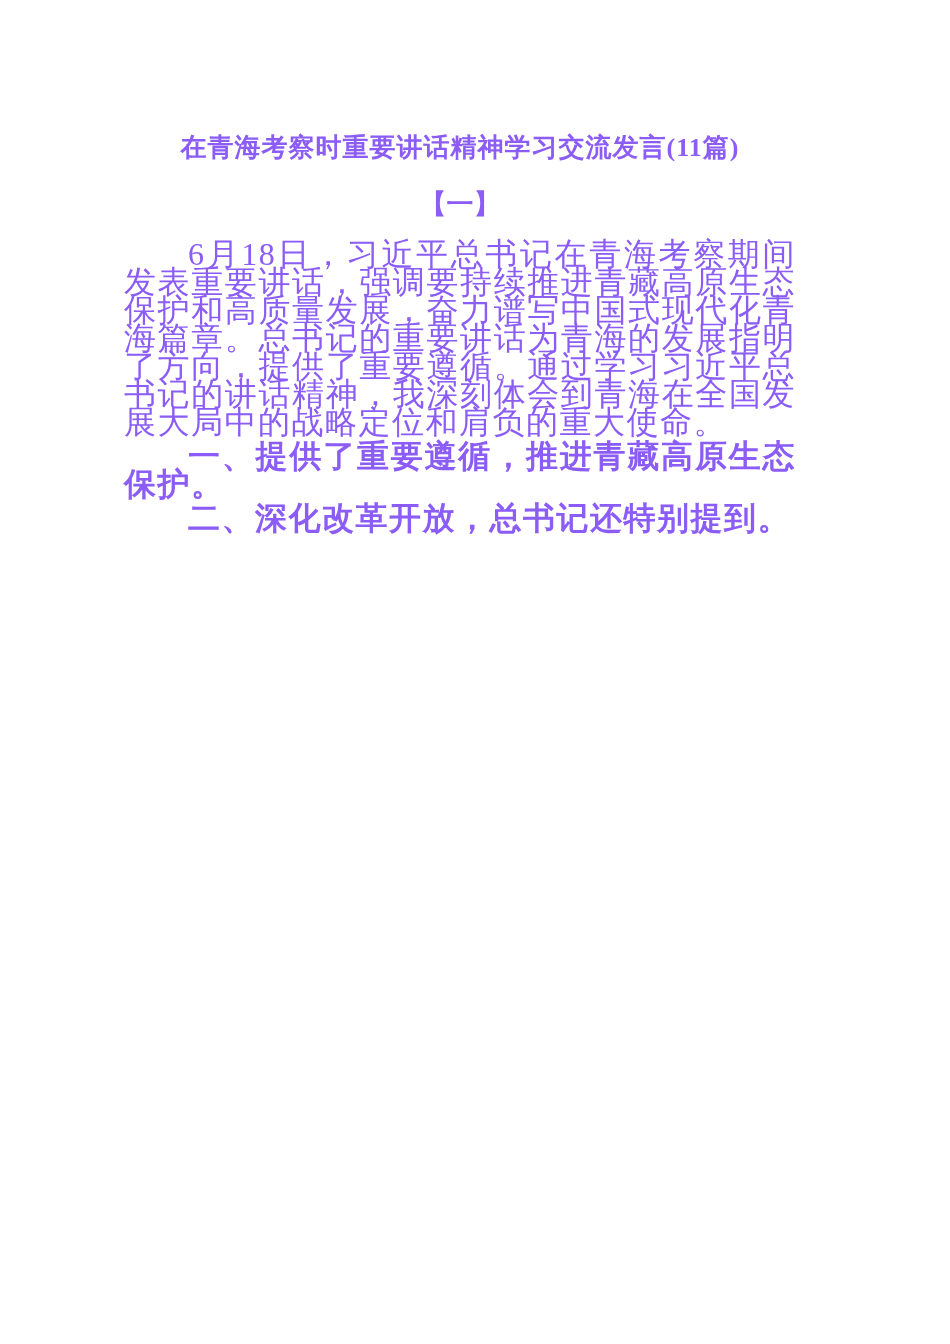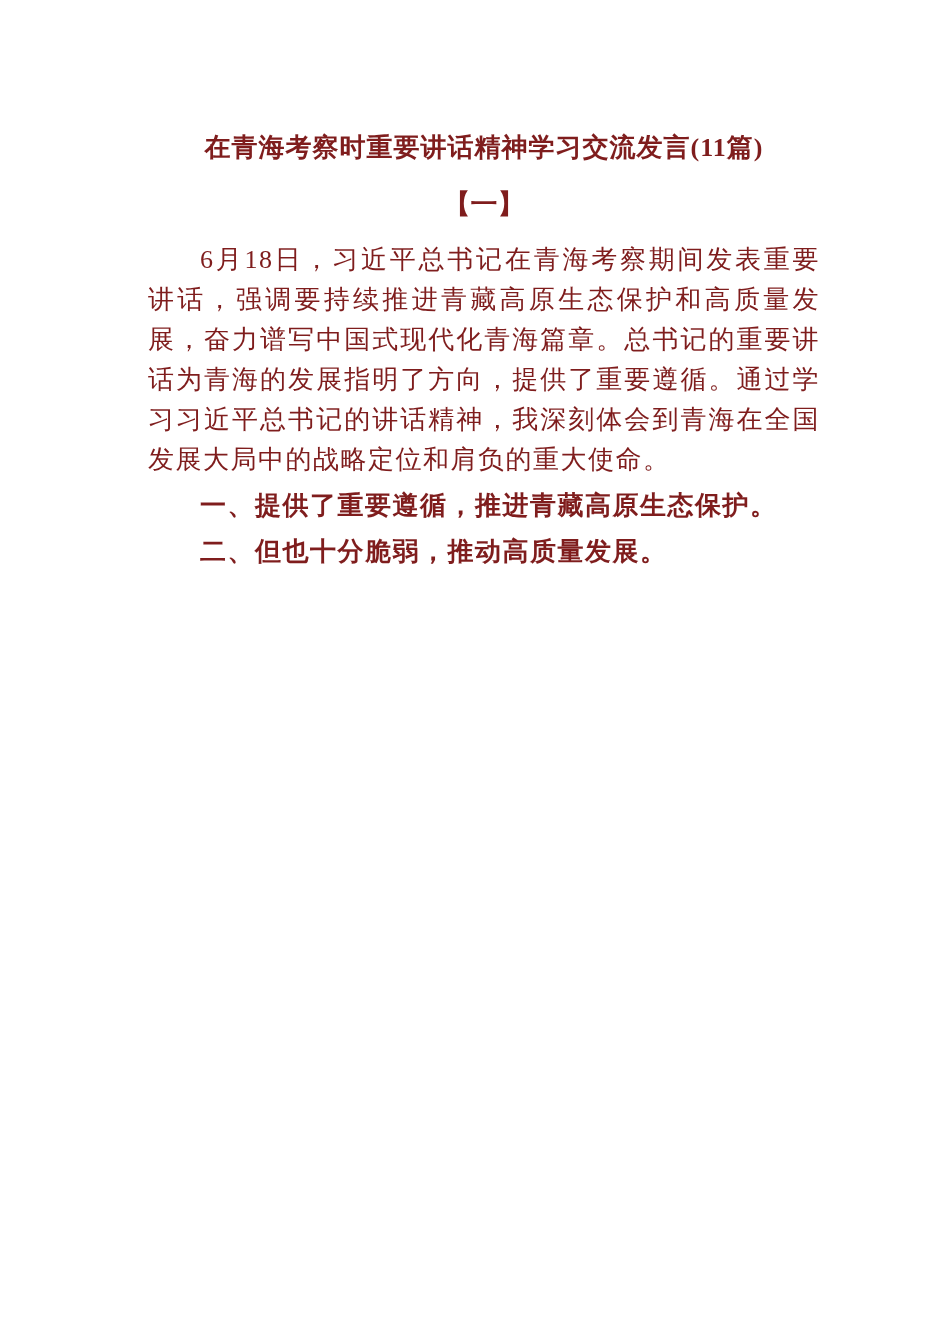--- a/index.html
+++ b/index.html
@@ -11,42 +11,42 @@
     position: relative;
     width: 950px;
     height: 1344px;
     margin: 0 auto;
     background: #ffffff;
     overflow: hidden;
   }
   .content {
     position: absolute;
     top: 128px;
-    left: 148px;
+    left: 124px;
     width: 672px;
-    color: #7f1d1d;
+    color: #8b5cf6;
   }
   .doc-title {
     font-size: 26px;
     font-weight: bold;
     text-align: center;
     letter-spacing: 1px;
     line-height: 40px;
     margin-bottom: 14px;
   }
   .section-marker {
     font-size: 27px;
     font-weight: bold;
     text-align: center;
     line-height: 44px;
     margin-bottom: 14px;
   }
   .para {
-    font-size: 26px;
-    line-height: 40px;
+    font-size: 32px;
+    line-height: 28px;
     text-align: justify;
     text-indent: 2em;
     letter-spacing: 1.5px;
     word-break: break-all;
   }
   .para.body { font-weight: normal; }
   .para.heading {
     font-weight: bold;
     margin-top: 6px;
     margin-bottom: 6px;
@@ -61,16 +61,16 @@
     <div class="doc-title">在青海考察时重要讲话精神学习交流发言(11篇)</div>
 
     <div class="section-marker">【一】</div>
 
     <div class="para body">6月18日，习近平总书记在青海考察期间发表重要讲话，强调要持续推进青藏高原生态保护和高质量发展，奋力谱写中国式现代化青海篇章。总书记的重要讲话为青海的发展指明了方向，提供了重要遵循。通过学习习近平总书记的讲话精神，我深刻体会到青海在全国发展大局中的战略定位和肩负的重大使命。</div>
 
     <div class="para heading">一、提供了重要遵循，推进青藏高原生态保护。</div>
 
 
 
-    <div class="para heading">二、但也十分脆弱，推动高质量发展。</div>
+    <div class="para heading">二、深化改革开放，总书记还特别提到。</div>
 
   </div>
 </div>
 
 </body></html>

